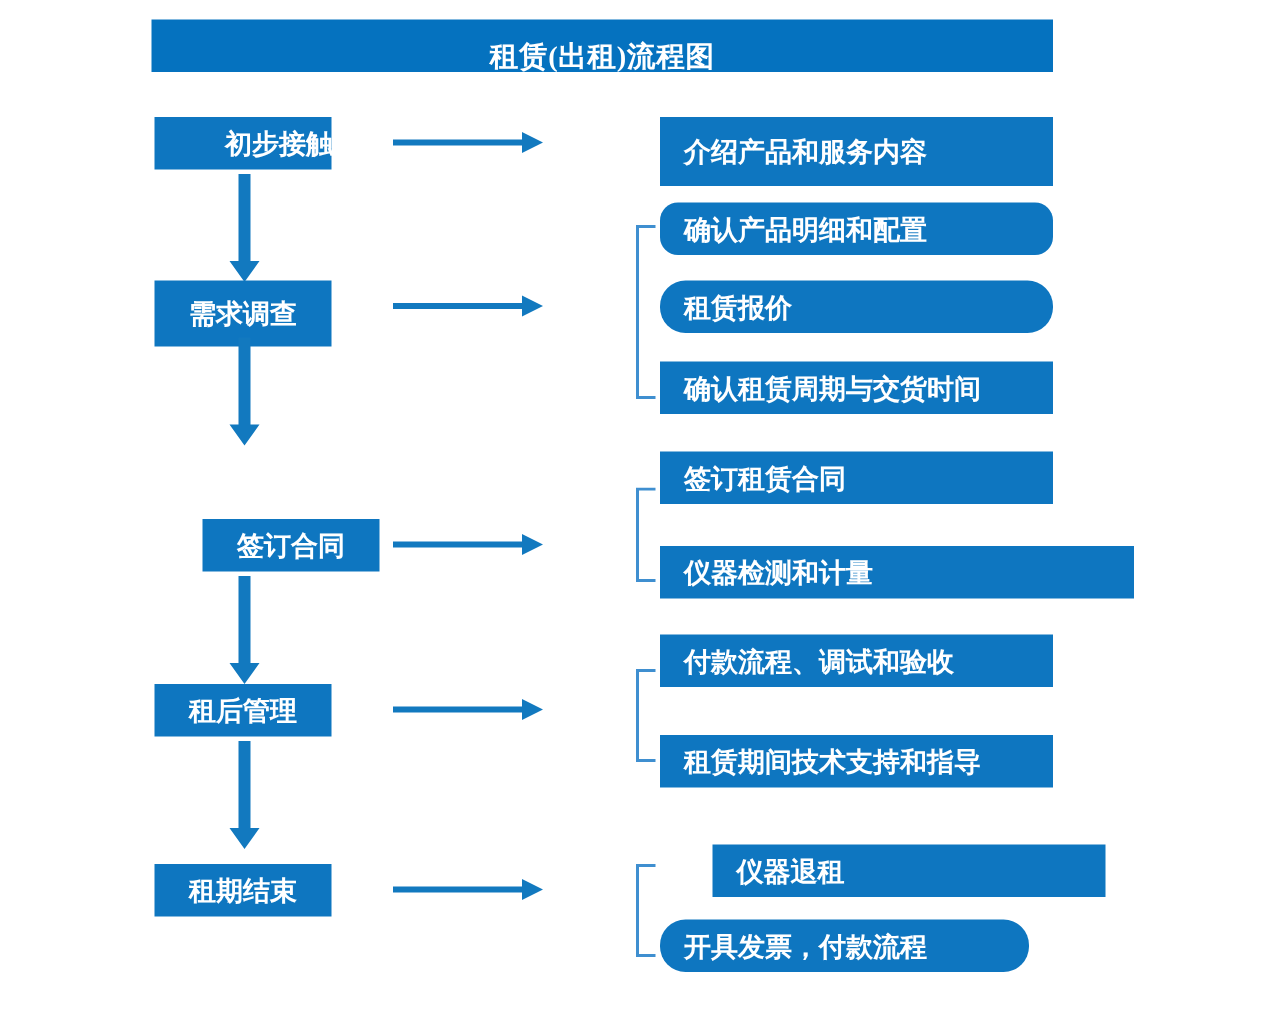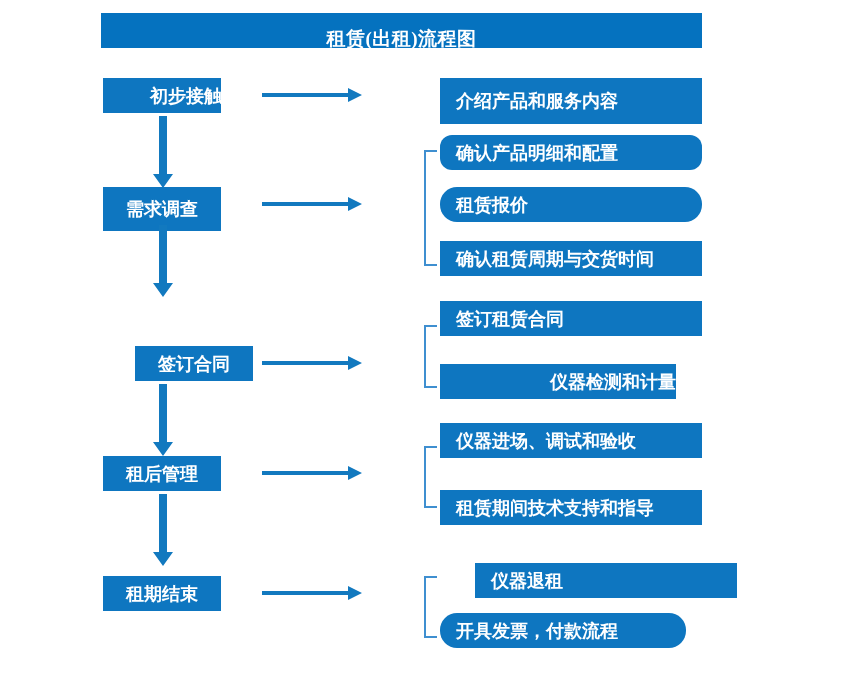--- a/index.html
+++ b/index.html
@@ -178,21 +178,21 @@
   <div class="bracket" style="left:424px; top:325px; height:63px;">
     <svg viewBox="0 0 14 63" preserveAspectRatio="none">
       <path d="M13,1 L1,1 L1,62 L13,62" fill="none" stroke="#3f8fd0" stroke-width="2"></path>
     </svg>
   </div>
 
   <div class="node-box detail-box" style="left:440px; top:301px; width:262px; height:35px;">
     <span class="node-label">签订租赁合同</span>
   </div>
 
-  <div class="node-box detail-box" style="left:440px; top:364px; width:236px; height:35px;justify-content:flex-end;">
+  <div class="node-box detail-box" style="left:440px; top:364px; width:316px; height:35px;">
     <span class="node-label">仪器检测和计量</span>
   </div>
 
   <div class="node-box stage-box" style="left:103px; top:456px; width:118px; height:35px;">
     <span class="node-label">租后管理</span>
   </div>
 
   <div class="arrow-right" style="left:262px; top:464px; width:100px;">
     <svg viewBox="0 0 100 18" preserveAspectRatio="none">
       <path d="M0,7 L86,7 L86,2 L100,9 L86,16 L86,11 L0,11 Z" fill="#1279bf"></path>
@@ -205,21 +205,21 @@
     </svg>
   </div>
 
   <div class="bracket" style="left:424px; top:446px; height:62px;">
     <svg viewBox="0 0 14 62" preserveAspectRatio="none">
       <path d="M13,1 L1,1 L1,61 L13,61" fill="none" stroke="#3f8fd0" stroke-width="2"></path>
     </svg>
   </div>
 
   <div class="node-box detail-box" style="left:440px; top:423px; width:262px; height:35px;">
-    <span class="node-label">仪器进场、调试和验收</span>
+    <span class="node-label">付款流程、调试和验收</span>
   </div>
 
   <div class="node-box stage-box" style="left:103px; top:576px; width:118px; height:35px;">
     <span class="node-label">租期结束</span>
   </div>
 
   <div class="node-box detail-box" style="left:440px; top:490px; width:262px; height:35px;">
     <span class="node-label">租赁期间技术支持和指导</span>
   </div>
 

